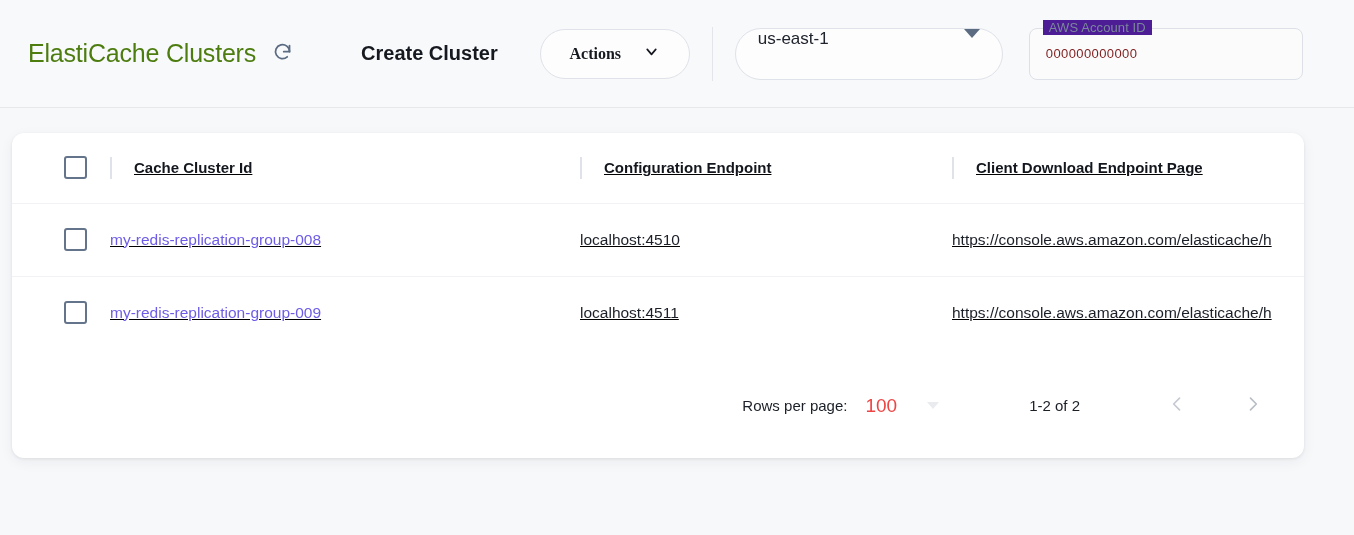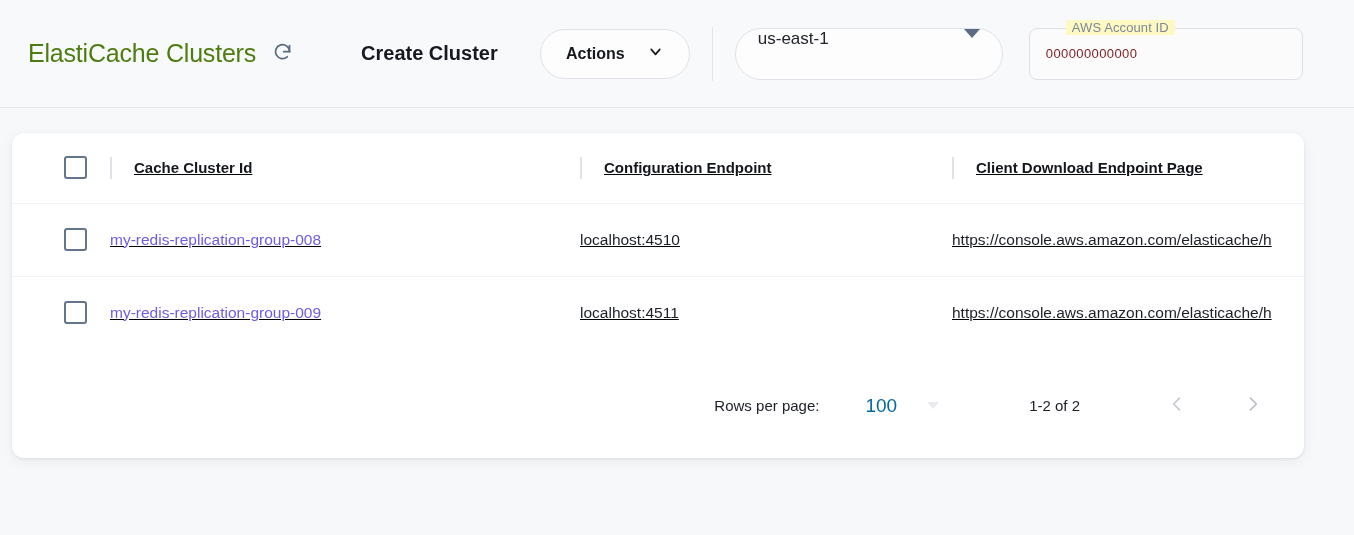--- a/index.html
+++ b/index.html
@@ -54,21 +54,21 @@
     display: flex; align-items: center; justify-content: center;
     gap: 22px;
     background: #fdfdfe;
     border: 1px solid #dfe2e8;
     border-radius: 25px;
     font-size: 16px;
     font-weight: bold;
     color: #16191f;
     cursor: pointer;
     white-space: nowrap;
-    font-family: Liberation Sans, sans-serif;
+    font-family: Liberation Serif, serif;
   }
   .vdivider {
     width: 1px;
     height: 54px;
     background: #e3e5ea;
     margin: 0 22px;
     flex: none;
   }
   .region-select {
     width: 268px;
@@ -104,25 +104,24 @@
     background: #fbfbfc;
     display: flex;
     align-items: center;
     padding: 0 16px;
     cursor: text;
   }
   .acct-field .legend {
     position: absolute;
     top: -9px; left: 13px;
     padding: 0 6px;
-    background: #fef9c3;
+    background: #4c1d95;
     font-size: 13px;
     color: #7b8899;
     letter-spacing: .1px;
-    margin-left: 23px;
   }
   .acct-field .val {
     font-size: 13px;
     color: #7f1d1d;
     letter-spacing: .4px;
   }
 
   
   .card {
     position: absolute;
@@ -189,22 +188,21 @@
     height: 105px;
     display: flex;
     align-items: center;
     justify-content: flex-end;
     padding-right: 30px;
     gap: 18px;
   }
   .rpp-label { font-size: 15px; color: #1b1f27; }
   .rpp-value {
     font-size: 19px;
-    color: #0369a1;
-    margin-left: 28px;
+    color: #ef4444;
     cursor: pointer;
   }
   .rpp-caret {
     width: 0; height: 0;
     border-left: 6px solid transparent;
     border-right: 6px solid transparent;
     border-top: 7px solid #e9ebef;
     margin-left: 12px;
     cursor: pointer;
   }

